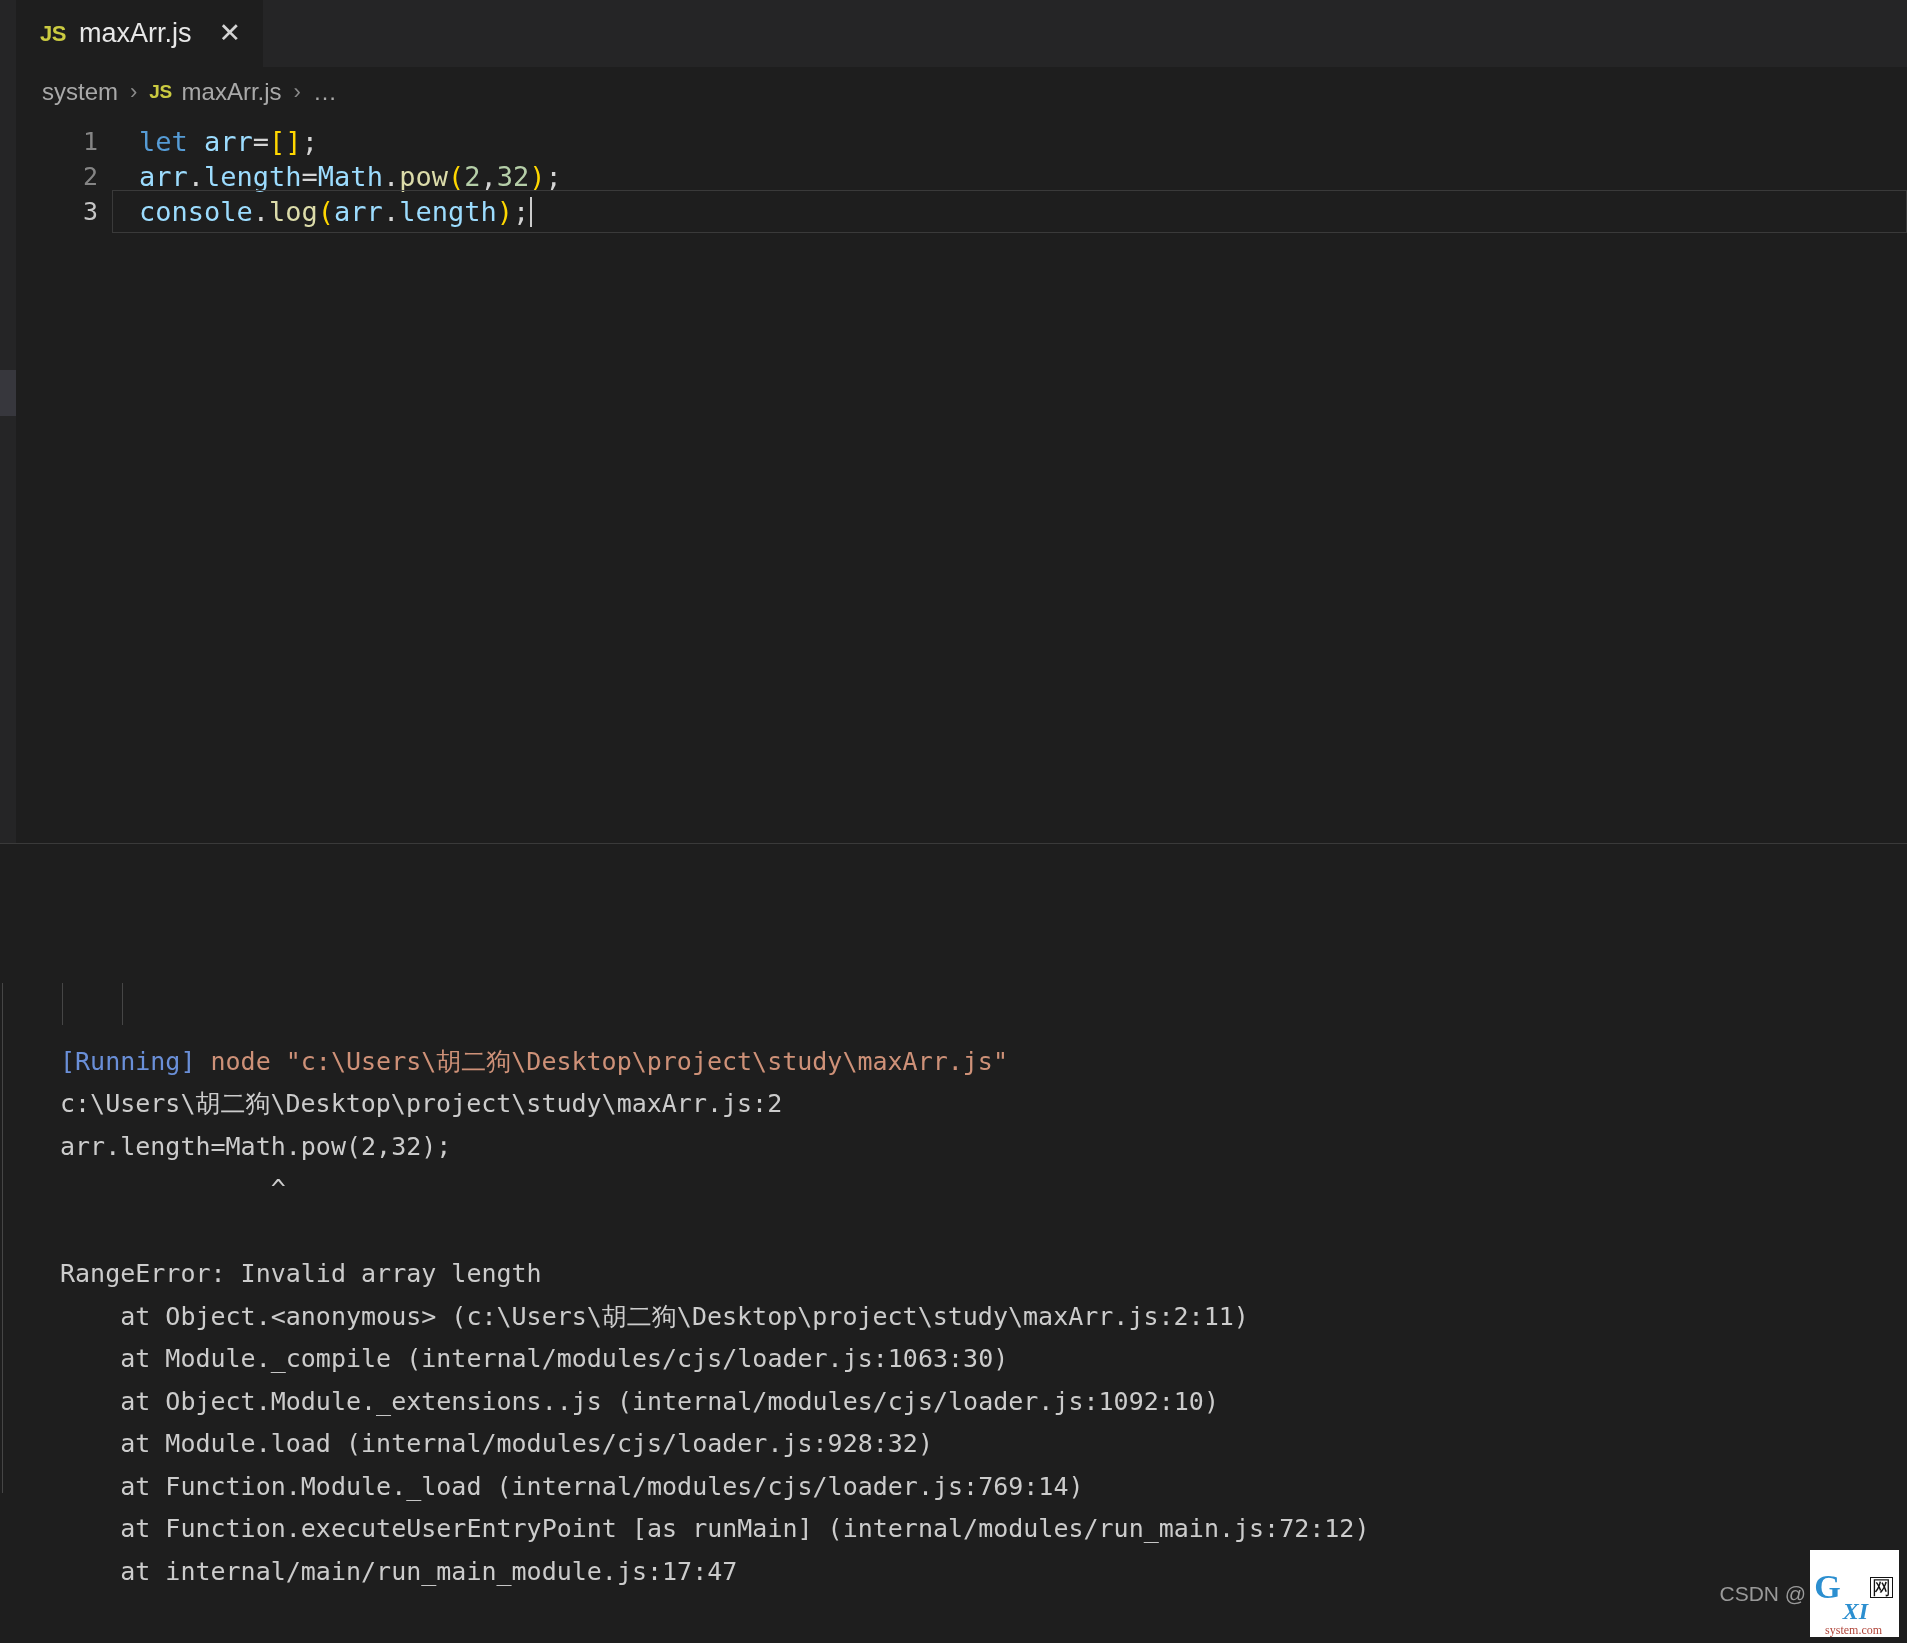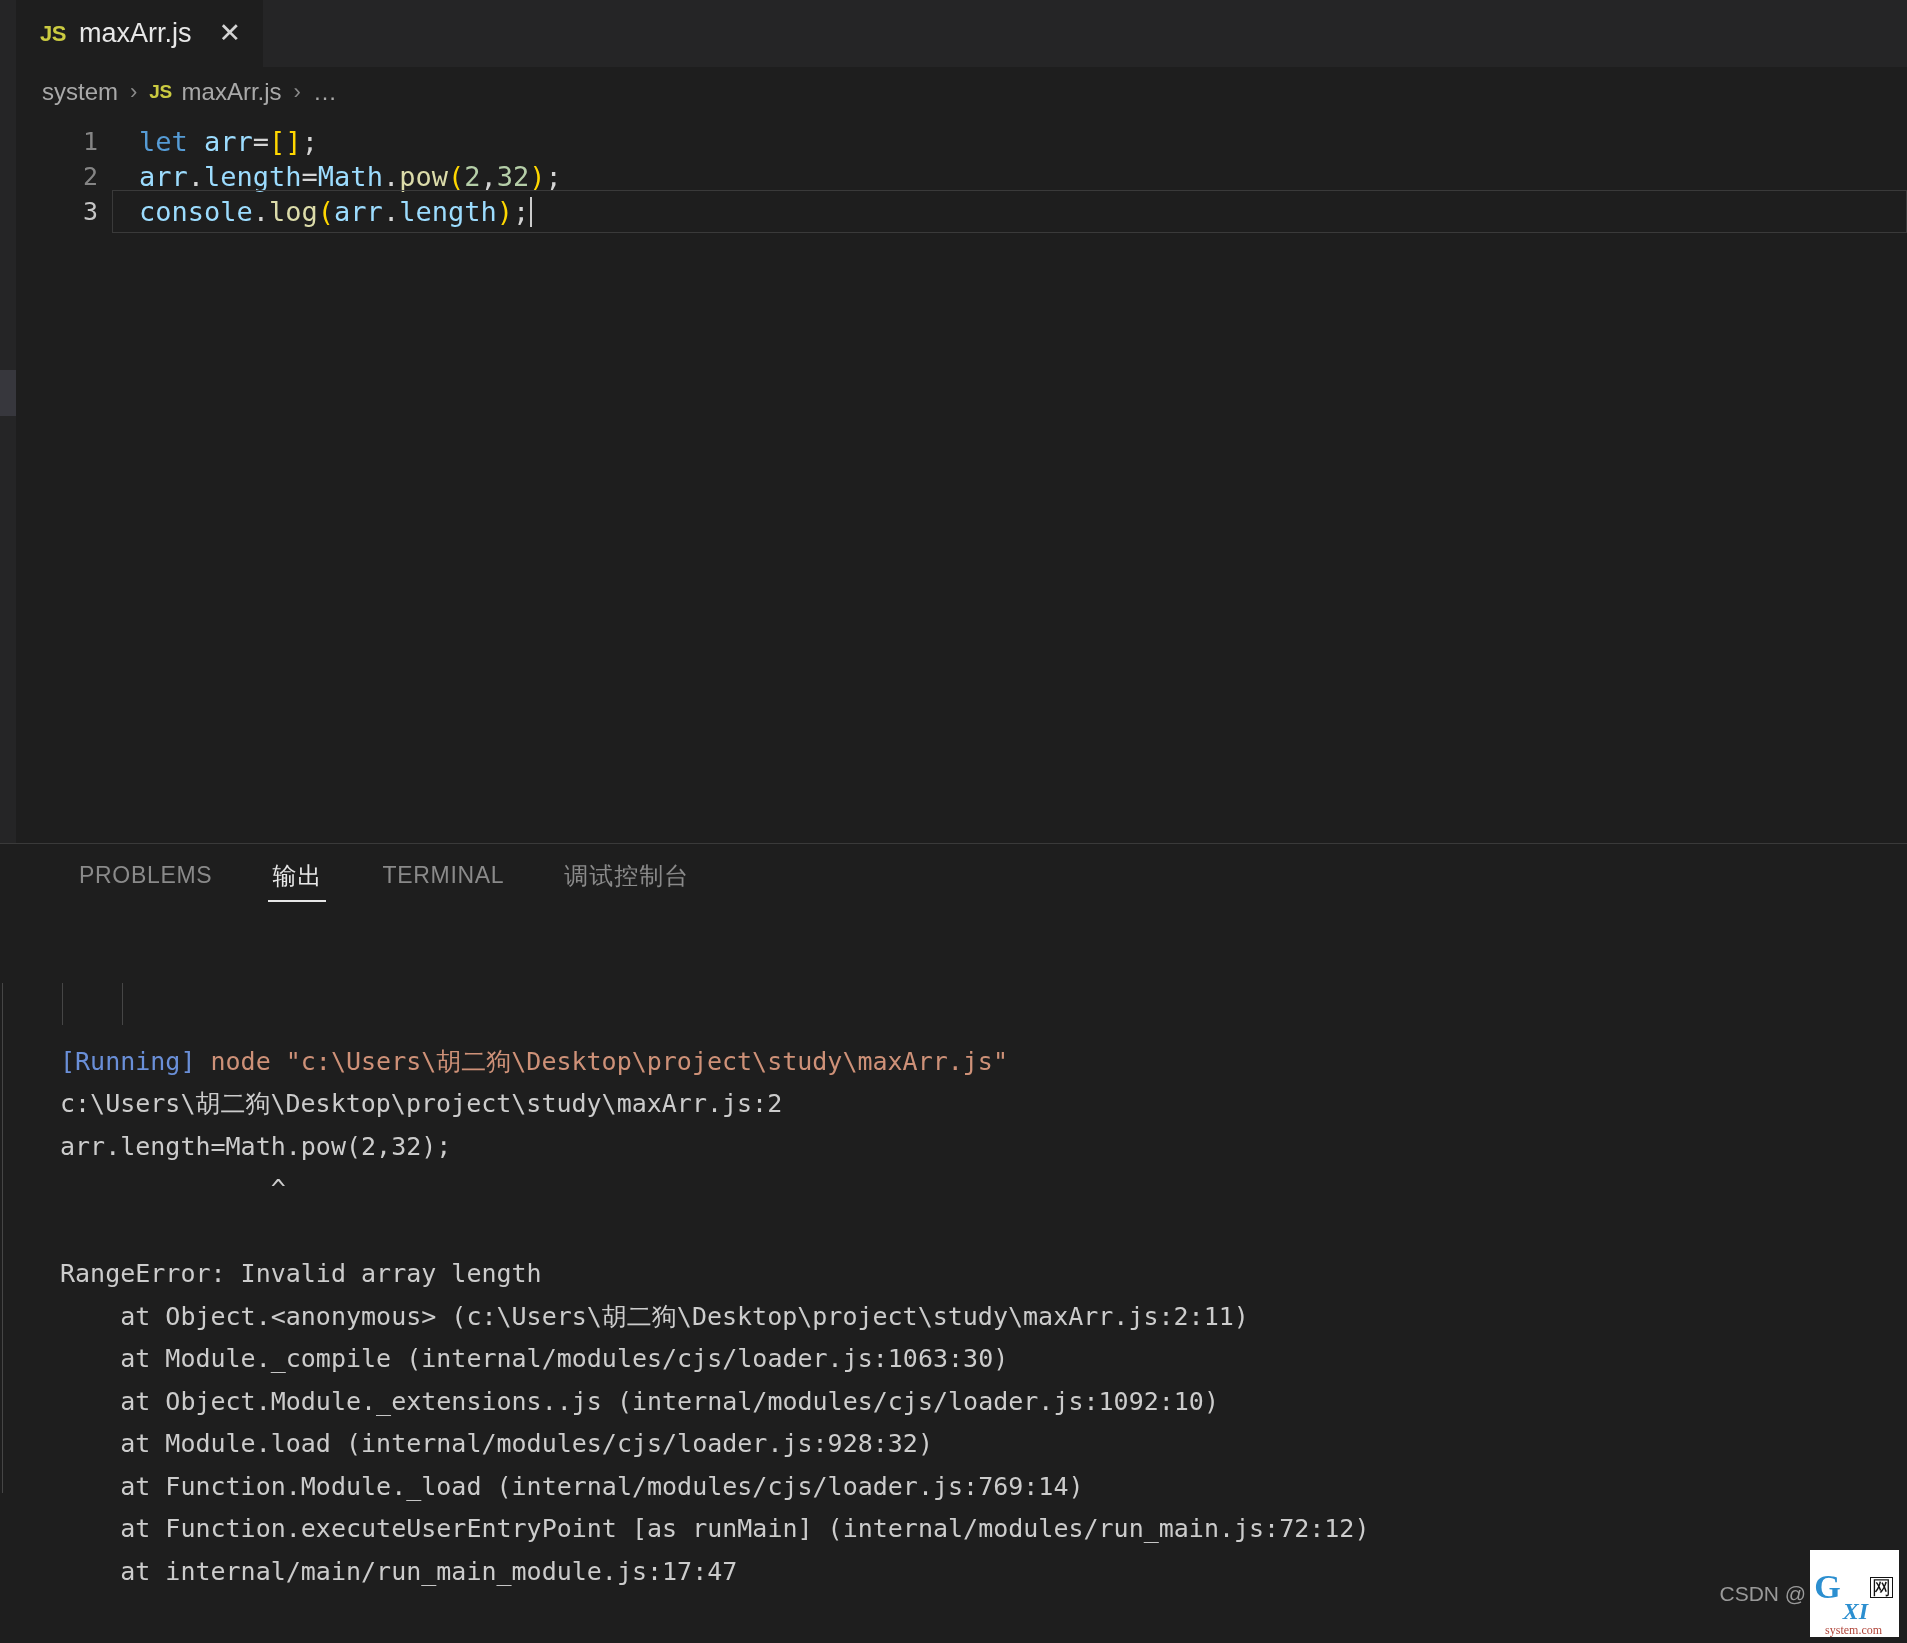--- a/index.html
+++ b/index.html
@@ -336,26 +336,20 @@
     <div class="code-area" id="code-area">
         <div class="code-line"><div class="ln">1</div><div class="code-text"><span class="t-kw">let</span><span class="t-op"> </span><span class="t-var">arr</span><span class="t-op">=</span><span class="t-brack1">[</span><span class="t-brack1">]</span><span class="t-punc">;</span></div></div>
         <div class="code-line"><div class="ln">2</div><div class="code-text"><span class="t-var">arr</span><span class="t-punc">.</span><span class="t-prop">length</span><span class="t-op">=</span><span class="t-var">Math</span><span class="t-punc">.</span><span class="t-fn">pow</span><span class="t-brack1">(</span><span class="t-num">2</span><span class="t-punc">,</span><span class="t-num">32</span><span class="t-brack1">)</span><span class="t-punc">;</span></div></div>
         <div class="code-line current"><div class="ln active">3</div><div class="code-text"><span class="t-var">console</span><span class="t-punc">.</span><span class="t-fn">log</span><span class="t-brack1">(</span><span class="t-var">arr</span><span class="t-punc">.</span><span class="t-prop">length</span><span class="t-brack1">)</span><span class="t-punc">;</span><span class="cursor"></span></div></div>
       </div>
   </div>
 
   <div class="panel">
 
     <div class="panel-header">
-      <div id="panel-tabs" style="display:flex;align-items:center;height:100%;">
-          <div class="panel-tab">PROBLEMS</div>
-          <div class="panel-tab active cjk">输出</div>
-          <div class="panel-tab">TERMINAL</div>
-          <div class="panel-tab cjk">调试控制台</div>
-        </div>
     </div>
 
     <div class="output" id="output">
       <div class="guides">
         <div class="guide" style="left:2px;  top:76px;  height:212px;"></div>
         <div class="guide" style="left:62px; top:76px;  height:42px;"></div>
         <div class="guide" style="left:122px;top:76px;  height:42px;"></div>
         <div class="guide" style="left:2px;  top:288px; height:298px;"></div>
       </div>
     <div class="out-line"><span class="o-blue">[Running] </span><span class="o-orange">node "c:\Users\胡二狗\Desktop\project\study\maxArr.js"</span></div><div class="out-line"><span class="o-white">c:\Users\胡二狗\Desktop\project\study\maxArr.js:2</span></div><div class="out-line"><span class="o-white">arr.length=Math.pow(2,32);</span></div><div class="out-line"><span class="o-white">              ^</span></div><div class="out-line"><span class="o-white"> </span></div><div class="out-line"><span class="o-white">RangeError: Invalid array length</span></div><div class="out-line"><span class="o-white">    at Object.&lt;anonymous&gt; (c:\Users\胡二狗\Desktop\project\study\maxArr.js:2:11)</span></div><div class="out-line"><span class="o-white">    at Module._compile (internal/modules/cjs/loader.js:1063:30)</span></div><div class="out-line"><span class="o-white">    at Object.Module._extensions..js (internal/modules/cjs/loader.js:1092:10)</span></div><div class="out-line"><span class="o-white">    at Module.load (internal/modules/cjs/loader.js:928:32)</span></div><div class="out-line"><span class="o-white">    at Function.Module._load (internal/modules/cjs/loader.js:769:14)</span></div><div class="out-line"><span class="o-white">    at Function.executeUserEntryPoint [as runMain] (internal/modules/run_main.js:72:12)</span></div><div class="out-line"><span class="o-white">    at internal/main/run_main_module.js:17:47</span></div><div class="out-line"><span class="o-white"> </span></div><div class="out-line"><span class="o-blue">[Done] </span><span class="o-orange">exited with </span><span class="o-red">code=1</span><span class="o-orange"> in </span><span class="o-green">0.189</span><span class="o-orange"> seconds</span></div></div>

